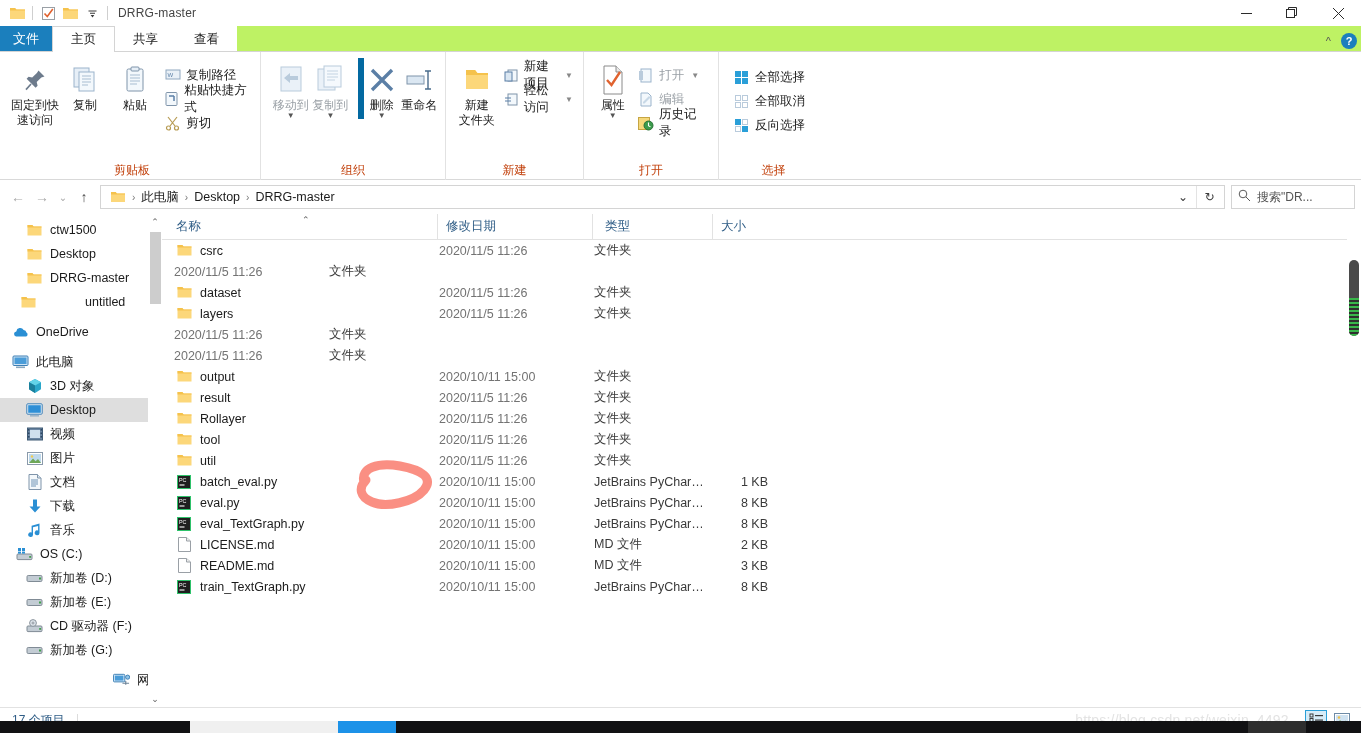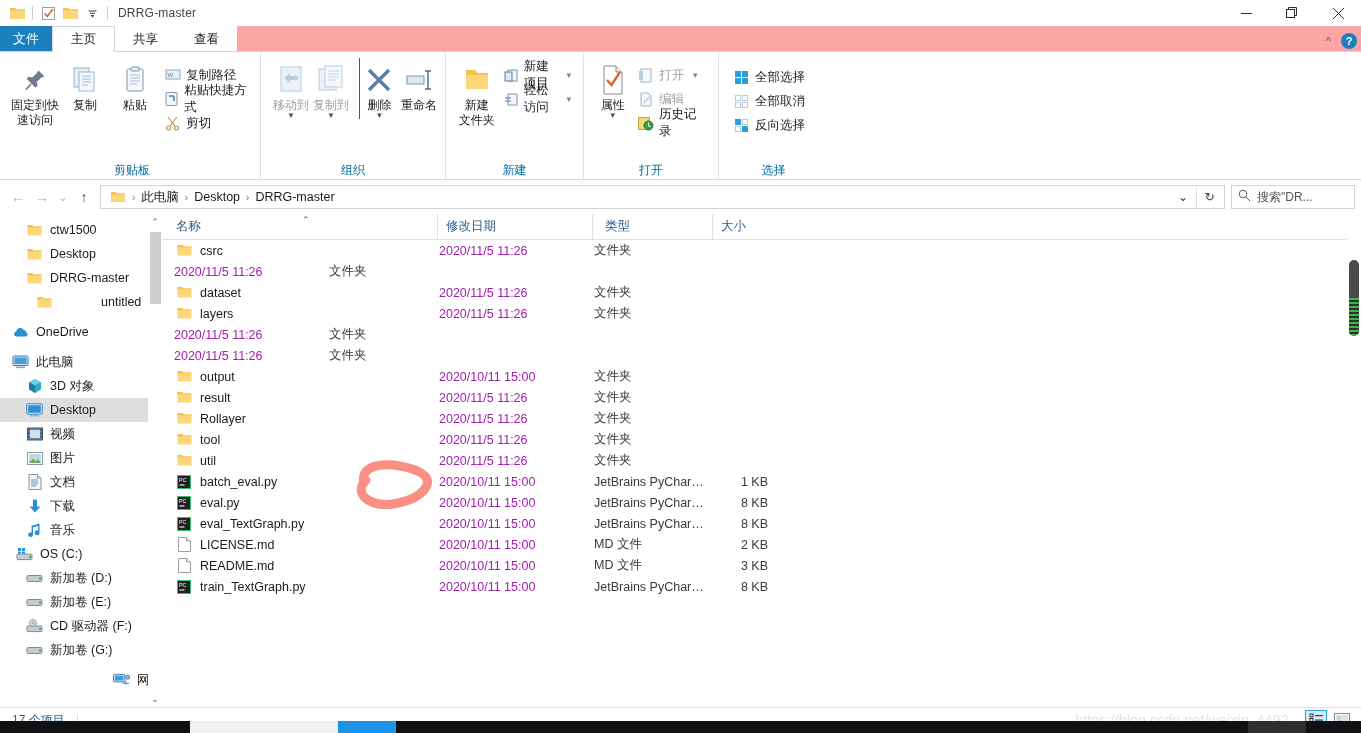--- a/index.html
+++ b/index.html
@@ -29,21 +29,21 @@
   .caption-btns { position: absolute; right: 0; top: 0; display: flex; height: 26px; }
   .cap-btn {
     width: 46px; height: 26px; display: flex; align-items: center; justify-content: center;
     color: #2b2b2b;
   }
   .cap-btn svg { display: block; }
 
   
   .tabstrip {
     height: 26px; flex: 0 0 26px; display: flex; align-items: flex-end;
-    position: relative; background: #fca5a5;
+    position: relative; background: #bef264;
   }
   .tab {
     height: 26px; padding: 0 18px; display: flex; align-items: center;
     font-size: 12.5px; color: #1b1b1b; position: relative; background: #fff;
   }
   .tab.file {
     background: #1b7fbd; color: #fff; width: 52px; padding: 0;
     justify-content: center; font-size: 13px;
   }
   .tab.active {
@@ -74,21 +74,21 @@
     border-bottom: 1px solid #d9d9d9; display: flex; position: relative;
     padding-left: 4px;
   }
   .rgroup {
     height: 128px; display: flex; flex-direction: column;
     position: relative; padding: 4px 0 0 0;
   }
   .rgroup + .rgroup { border-left: 1px solid #e2e2e2; }
   .rgroup-body { flex: 1; display: flex; align-items: flex-start; padding: 2px 6px 0 6px; }
   .rgroup-label {
-    height: 20px; font-size: 12px; color: #0369a1; text-align: left;
+    height: 20px; font-size: 12px; color: #c2410c; text-align: left;
     display: flex; align-items: center; justify-content: center;
   }
   .bigbtn {
     width: 56px; display: flex; flex-direction: column; align-items: center;
     padding-top: 4px; text-align: right;
   }
   .bigbtn .glyph { height: 36px; display: flex; align-items: center; justify-content: center; }
   .bigbtn .lbl { font-size: 12px; color: #1b1b1b; line-height: 15px; }
   .bigbtn .lbl.dim { color: #9aa0a6; }
   .bigbtn .caret { font-size: 8px; color: #555; line-height: 6px; }
@@ -174,21 +174,21 @@
   .col-date { width: 155px; }
   .col-type { width: 120px; padding-left: 12px; }
   .col-size { width: 80px; }
   .sortmark {
     position: absolute; left: 130px; top: 1px; font-size: 9px; color: #5b5b5b;
   }
   .rows { position: relative; }
   .row { height: 21px; display: flex; align-items: center; font-size: 12.5px; color: #1b1b1b; }
   .cell { height: 21px; display: flex; align-items: center; white-space: nowrap; overflow: hidden; }
   .c-name { width: 265px; padding-left: 14px; gap: 8px; }
-  .c-date { width: 155px; padding-left: 12px; color: #a21caf; }
+  .c-date { width: 155px; padding-left: 12px; color: #737373; }
   .c-type { width: 120px; padding-left: 12px; color: #3a3a3a; }
   .c-size { width: 80px; padding-left: 12px; color: #3a3a3a; justify-content: flex-end; padding-right: 14px; }
   .fi { width: 16px; height: 16px; display: flex; align-items: center; justify-content: center; flex: 0 0 16px; }
 
   
   .fp-scroll {
     position: absolute; right: 0; top: 0; width: 14px; height: 100%; background: #fff;
   }
   .fp-thumb {
     position: absolute; right: 2px; width: 10px; border-radius: 5px;
@@ -399,21 +399,21 @@
                 <rect x="5" y="4" width="17" height="21" fill="#eaf1f8" stroke="#b9cbdc"></rect>
                 <rect x="11" y="1" width="17" height="21" fill="#f5f9fd" stroke="#b9cbdc"></rect>
                 <g stroke="#c3d3e2">
                   <path d="M14 6h11M14 9h11M14 12h11M14 15h8"></path>
                 </g>
               </svg>
           </span>
           <span class="lbl dim">复制到</span>
           <span class="caret">▼</span>
         </div>
-        <div class="bigbtn" style="margin-left:8px;border-left:1px solid #0369a1">
+        <div class="bigbtn" style="margin-left:8px;border-left:6px solid #0369a1">
           <span class="glyph">
             <svg width="28" height="28" viewBox="0 0 28 28">
                 <path d="M4 4l20 20M24 4L4 24" stroke="#5b7fa6" stroke-width="3.4" fill="none"></path>
               </svg>
           </span>
           <span class="lbl">删除</span>
           <span class="caret">▼</span>
         </div>
         <div class="bigbtn">
           <span class="glyph">
@@ -616,21 +616,21 @@
           </div>
           <div class="navitem" style="padding-left: 26px;">
             <span class="ni">
               <svg width="15" height="13" viewBox="0 0 15 13">
                 <path d="M0.5 1h4.8l1.3 1.6H14.5V11.5H0.5z" fill="#fcd77a"></path>
                 <path d="M0.5 1h4.8l1.3 1.6H14.5v1H0.5z" fill="#f5c24c"></path>
               </svg>
             </span>
             <span>DRRG-master</span>
           </div>
-          <div class="navitem" style="padding-left: 36px; gap: 48px;">
+          <div class="navitem" style="padding-left: 20px; gap: 48px;">
             <span class="ni">
               <svg width="15" height="13" viewBox="0 0 15 13">
                 <path d="M0.5 1h4.8l1.3 1.6H14.5V11.5H0.5z" fill="#fcd77a"></path>
                 <path d="M0.5 1h4.8l1.3 1.6H14.5v1H0.5z" fill="#f5c24c"></path>
               </svg>
             </span>
             <span>untitled</span>
           </div>
           <div class="navspacer"></div>
           <div class="navitem" style="padding-left: 12px;">

